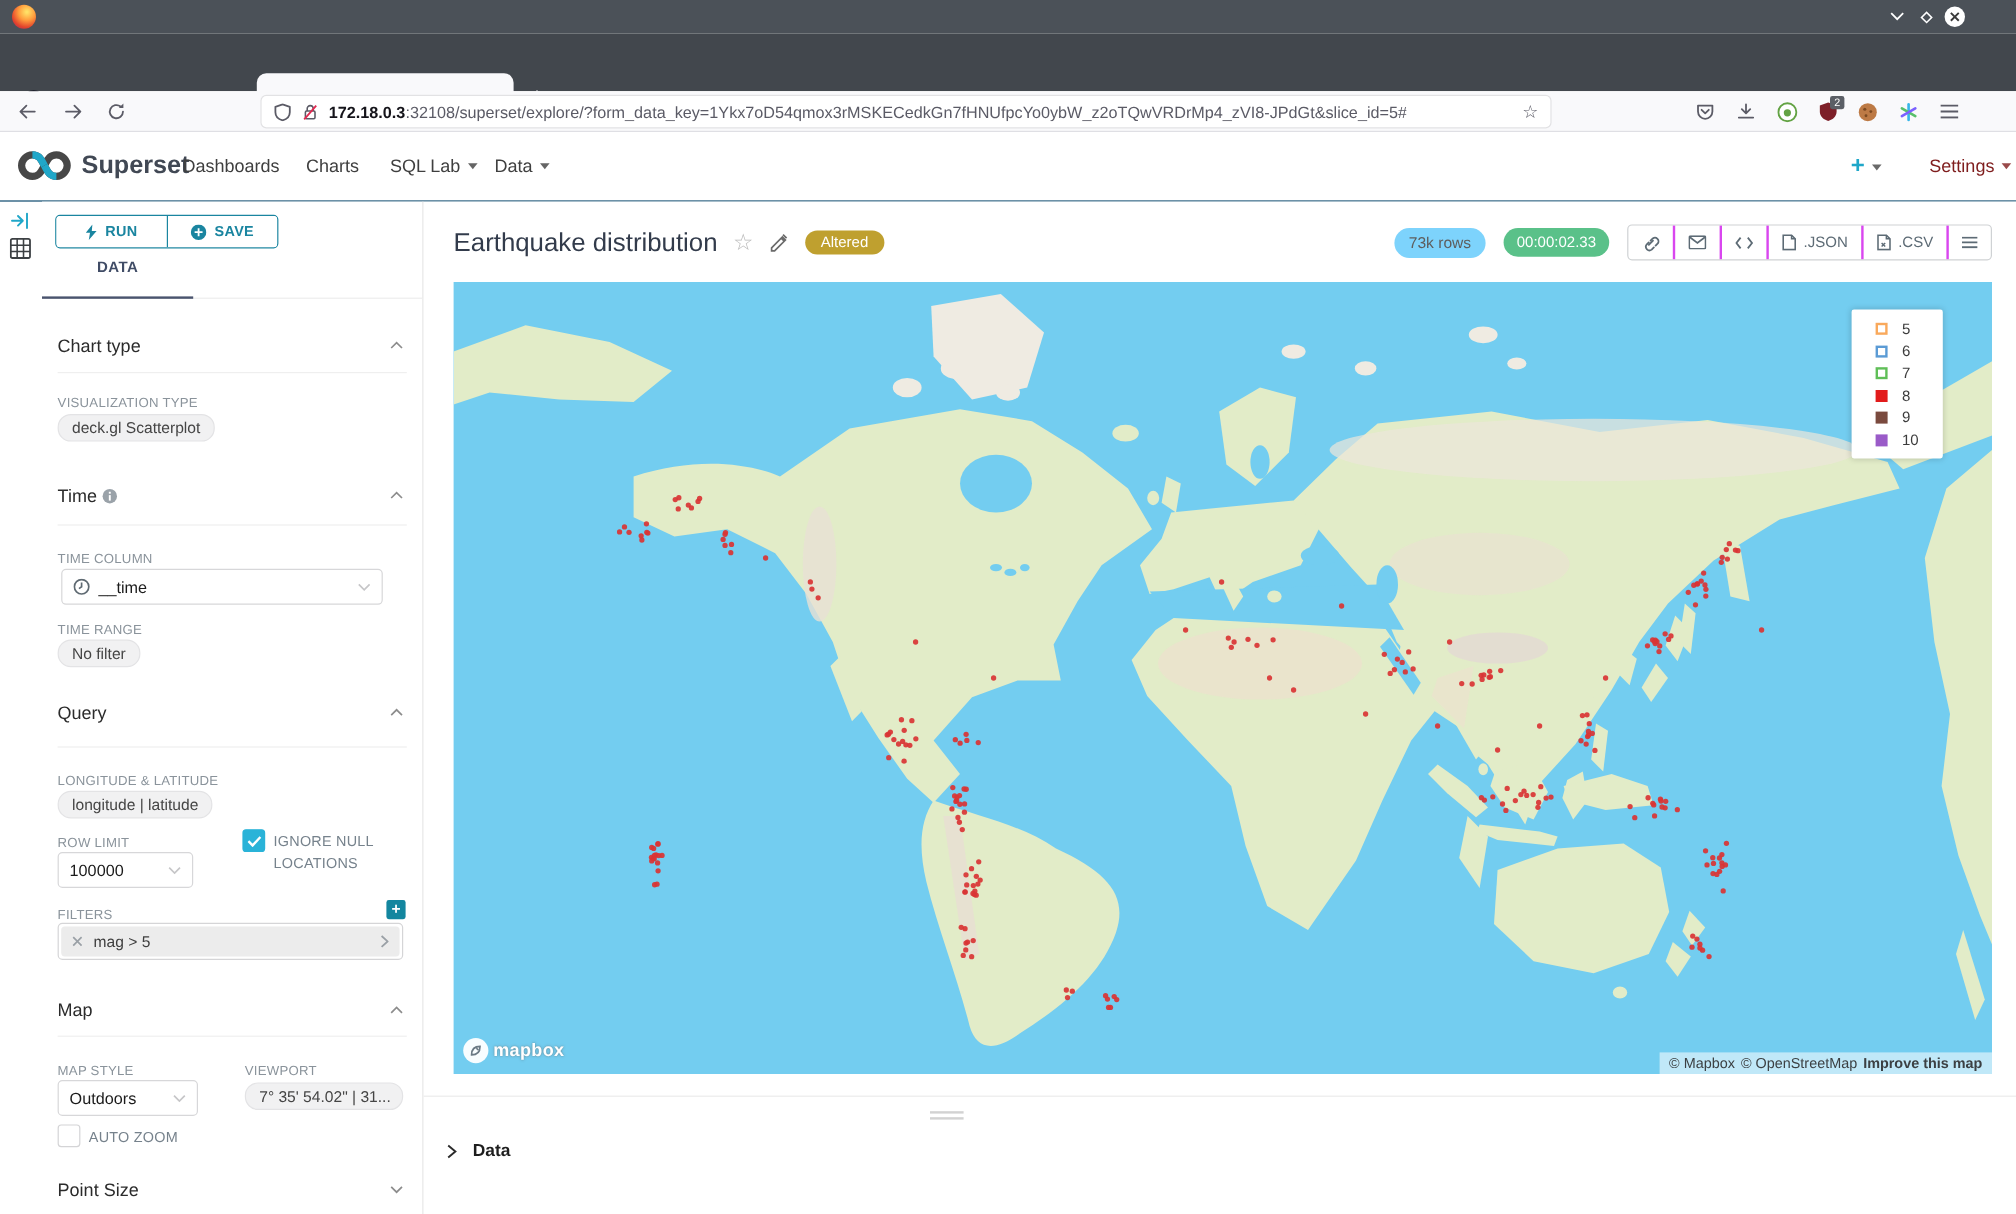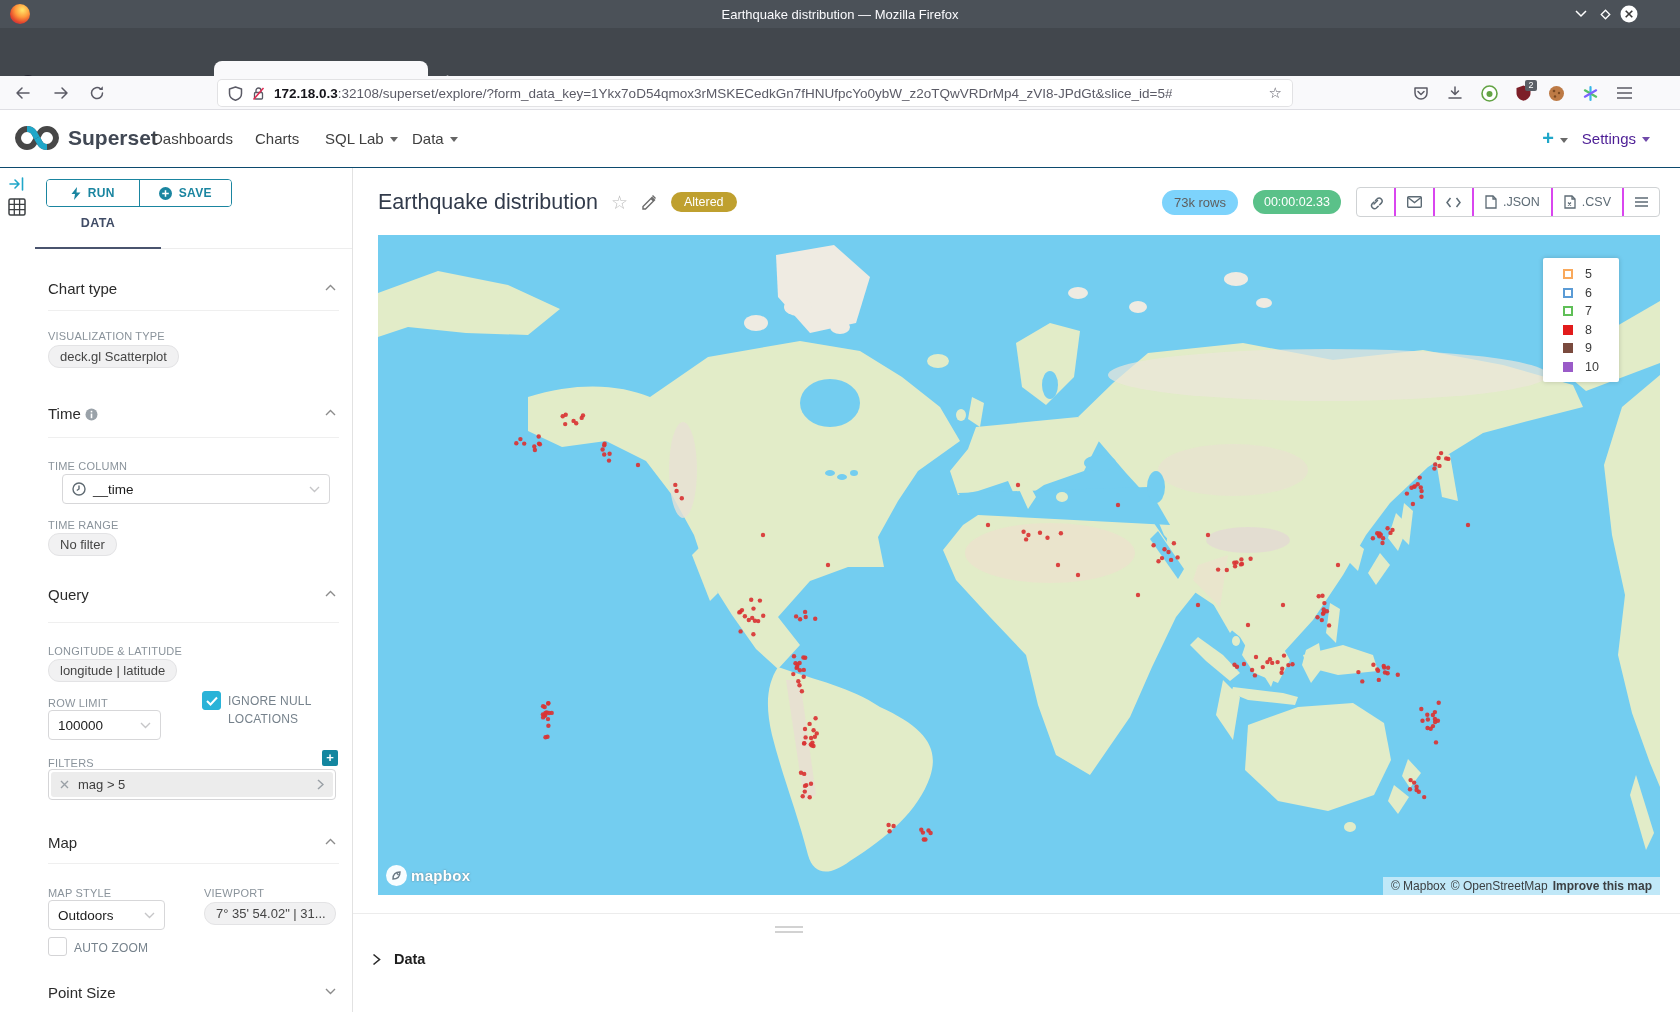--- a/index.html
+++ b/index.html
@@ -24,21 +24,21 @@
 #url-star{margin-left:auto;font-size:15px;color:#5b5b66}
 #ublock-badge{position:absolute;top:-5px;right:-6px;background:#5b5f66;color:#fff;font-size:9px;padding:0 3px;border-radius:2px;line-height:11px}
 
 #navbar{position:absolute;left:0;top:110px;width:1680px;height:58px;background:#fff;border-bottom:1px solid #0c4a6e}
 #brand{position:absolute;left:14px;top:15px;display:flex;align-items:center;gap:8px}
 #brand-name{font-size:21px;font-weight:700;color:#414854}
 .navlink{position:absolute;top:20px;font-size:15px;color:#3f3f3f}
 .caret{display:inline-block;margin-left:6px;vertical-align:2px;width:0;height:0;border-left:4px solid transparent;border-right:4px solid transparent;border-top:5px solid currentColor;opacity:.8}
 #nav-plus{position:absolute;right:112px;top:17px;color:#20a7c9;font-size:20px;font-weight:700}
 #nav-plus .caret{color:#444}
-#nav-settings{position:absolute;right:30px;top:20px;font-size:15px;color:#4c1d95}
+#nav-settings{position:absolute;right:4px;top:20px;font-size:15px;color:#7f1d1d}
 
 .railic{position:absolute;display:flex}
 
 #panel{position:absolute;left:35px;top:168px;width:318px;height:844px;background:#fff;border-right:1px solid #e2e2e2}
 #btn-group{position:absolute;left:11px;top:11px;width:186px;height:28px;display:flex;border:1px solid #1a85a0;border-radius:4px;overflow:hidden}
 .pbtn{flex:1;display:flex;align-items:center;justify-content:center;gap:7px;font-size:12px;font-weight:700;color:#1a85a0;letter-spacing:.3px;background:#fff}
 #btn-run{border-right:1px solid #1a85a0}
 #paneltabs{position:absolute;left:0;top:36px;width:100%;height:45px;border-bottom:1px solid #ededed}
 #tab-data{position:absolute;left:0;top:12px;width:126px;text-align:center;font-size:12.5px;font-weight:700;color:#404c66;letter-spacing:.4px}
 #tab-ink{position:absolute;left:0;bottom:-1px;width:126px;height:2px;background:#4a546e}
@@ -83,21 +83,20 @@
 #drag-handle div{height:2px;background:#d2d2d2;margin-bottom:3px}
 #data-collapse{position:absolute;left:19px;top:783px;display:flex;align-items:center;gap:13px}
 #data-label{font-size:14.5px;font-weight:700;color:#1e1e1e}
 .ffx{stroke:#5b5b66;fill:none;stroke-width:1.5;stroke-linecap:round;stroke-linejoin:round}
 </style>
 </head>
 <body>
 
 <div id="titlebar">
   <span id="ff-logo"></span>
-  <span id="win-title">Earthquake distribution — Mozilla Firefox</span>
   <span class="winctl" style="right:90px">
       <svg width="12" height="8">
         <path d="M1,1 L6,6 L11,1" stroke="#fff" fill="none" stroke-width="1.5"></path>
       </svg>
     </span>
   <span class="winctl" style="right:66px">
       <svg width="13" height="13">
         <rect x="3.5" y="3.5" width="6" height="6" fill="none" stroke="#fff" stroke-width="1.3" transform="rotate(45 6.5 6.5)"></rect>
       </svg>
     </span>
@@ -282,21 +281,21 @@
         <rect x="5.7" y="2.8" width="1.6" height="1.6" fill="#fff"></rect>
         <rect x="5.7" y="5.6" width="1.6" height="4.6" fill="#fff"></rect>
       </svg></span>
   <span class="sechev" style="top:241px">
       <svg width="11" height="7">
         <path d="M1,6 L5.5,1.5 L10,6" stroke="#8c8c8c" stroke-width="1.4" fill="none"></path>
       </svg>
     </span>
   <div class="divider" style="top:269px"></div>
   <span class="lab" style="left:13px;top:292px">TIME COLUMN</span>
-  <div class="sel" style="left:27px;top:306px;width:268px">
+  <div class="sel" style="left:16px;top:306px;width:268px">
     <svg width="14" height="14">
         <circle cx="7" cy="7" r="6" fill="none" stroke="#5f6a72" stroke-width="1.4"></circle>
         <path d="M7,3.5 V7 L4.8,8.5" stroke="#5f6a72" stroke-width="1.4" fill="none"></path>
       </svg>
     <span>__time</span>
     <span class="chev">
         <svg width="11" height="7">
           <path d="M1,1 L5.5,5.5 L10,1" stroke="#c6c6c8" stroke-width="1.4" fill="none"></path>
         </svg>
       </span>

